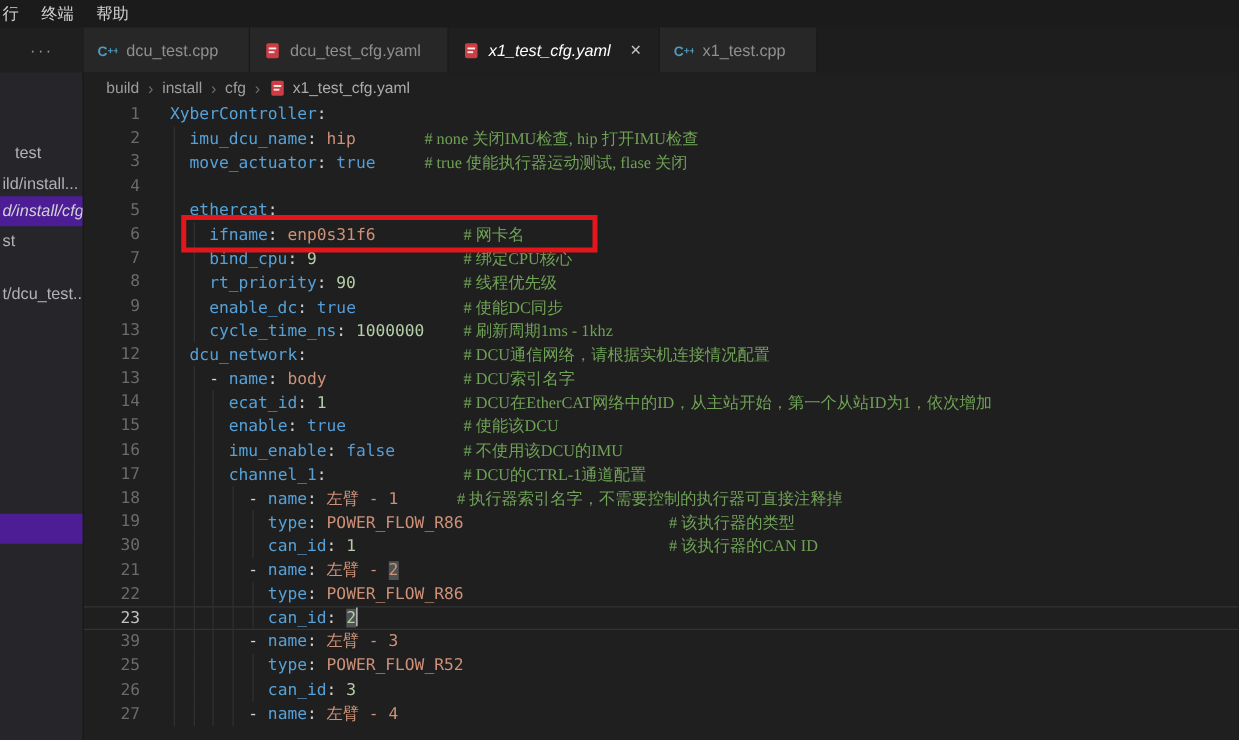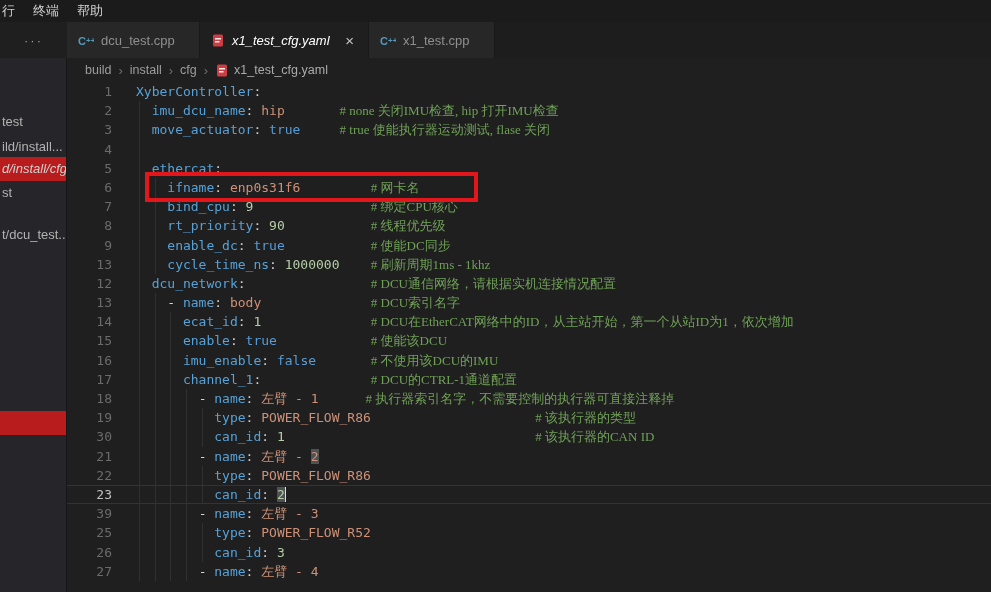--- a/index.html
+++ b/index.html
@@ -25,21 +25,21 @@
   .tab.active .tab-label { font-style:italic; }
   .tab-close { margin-left:auto; color:#c5c5c5; font-size:15px; line-height:1; padding:1px 3px;
                border-radius:3px; }
   .tab-icon { display:flex; align-items:center; flex:none; }
 
   
   .sidebar { position:absolute; top:58px; left:0; width:67px; bottom:0; background:#26262a;
              border-right:1px solid #171717; font-size:13px; color:#b2b2b2; overflow:hidden; }
   .side-item { position:absolute; left:0; width:67px; height:24px; line-height:24px;
                padding-left:2px; white-space:nowrap; overflow:hidden; }
-  .side-item.hl { background:#b91c1c; }
+  .side-item.hl { background:#4c1d95; }
   .side-item.it { font-style:italic; color:#d2d2d2; }
 
   
   .main { position:absolute; top:58px; left:67px; right:0; bottom:0; background:#1f1f1f; overflow:hidden; }
   .breadcrumb { height:24px; display:flex; align-items:center; padding-left:18px; gap:7px;
                 font-size:12.5px; color:#9d9d9d; }
   .crumb { cursor:default; }
   .crumb-sep { color:#6e6e6e; font-size:13px; }
   .crumb-file { display:flex; align-items:center; gap:5px; color:#ababab; }
 
@@ -78,44 +78,54 @@
   <div class="tab-overflow">···</div>
 <div class="tab" style="width: 133px;">
       <span class="tab-icon">
         <svg width="16" height="15">
           <text x="0" y="12" font-size="11" font-weight="bold" fill="#519aba" font-family="Liberation Sans, sans-serif">C</text>
           <text x="8" y="10" font-size="8" font-weight="bold" fill="#519aba" font-family="Liberation Sans, sans-serif">++</text>
         </svg>
       </span>
       <span class="tab-label">dcu_test.cpp</span>
     </div>
-    <div class="tab active" style="width: 169px;">
+    <div class="tab" style="width: 159px;">
       <span class="tab-icon">
         <svg width="14" height="15">
           <rect x="2" y="1.5" width="10" height="12" rx="1.5" fill="#cc3e44"></rect>
           <rect x="4" y="5" width="6" height="1.5" fill="#ffffff" opacity="0.9"></rect>
           <rect x="4" y="8" width="4.5" height="1.5" fill="#ffffff" opacity="0.9"></rect>
         </svg>
       </span>
+      <span class="tab-label">dcu_test_cfg.yaml</span>
+    </div>
+    <div class="tab active" style="width: 169px;">
+      <span class="tab-icon">
+        <svg width="14" height="15">
+          <rect x="2" y="1.5" width="10" height="12" rx="1.5" fill="#cc3e44"></rect>
+          <rect x="4" y="5" width="6" height="1.5" fill="#ffffff" opacity="0.9"></rect>
+          <rect x="4" y="8" width="4.5" height="1.5" fill="#ffffff" opacity="0.9"></rect>
+        </svg>
+      </span>
       <span class="tab-label">x1_test_cfg.yaml</span>
       <span class="tab-close">×</span>
     </div>
     <div class="tab" style="width: 126px;">
       <span class="tab-icon">
         <svg width="16" height="15">
           <text x="0" y="12" font-size="11" font-weight="bold" fill="#519aba" font-family="Liberation Sans, sans-serif">C</text>
           <text x="8" y="10" font-size="8" font-weight="bold" fill="#519aba" font-family="Liberation Sans, sans-serif">++</text>
         </svg>
       </span>
       <span class="tab-label">x1_test.cpp</span>
     </div>
   </div>
 
 <div class="sidebar">
-    <div class="side-item" style="top: 52px;">test</div>
+    <div class="side-item" style="top: 52px; margin-left: 10px;">test</div>
     <div class="side-item" style="top: 77px;">ild/install...</div>
     <div class="side-item hl it" style="top: 99px;">d/install/cfg</div>
     <div class="side-item" style="top: 123px;">st</div>
     <div class="side-item" style="top: 165px;">t/dcu_test...</div>
     <div class="side-item hl" style="top: 353px;"></div>
   </div>
 
 <div class="main">
   <div class="breadcrumb">
       <span class="crumb">build</span>

